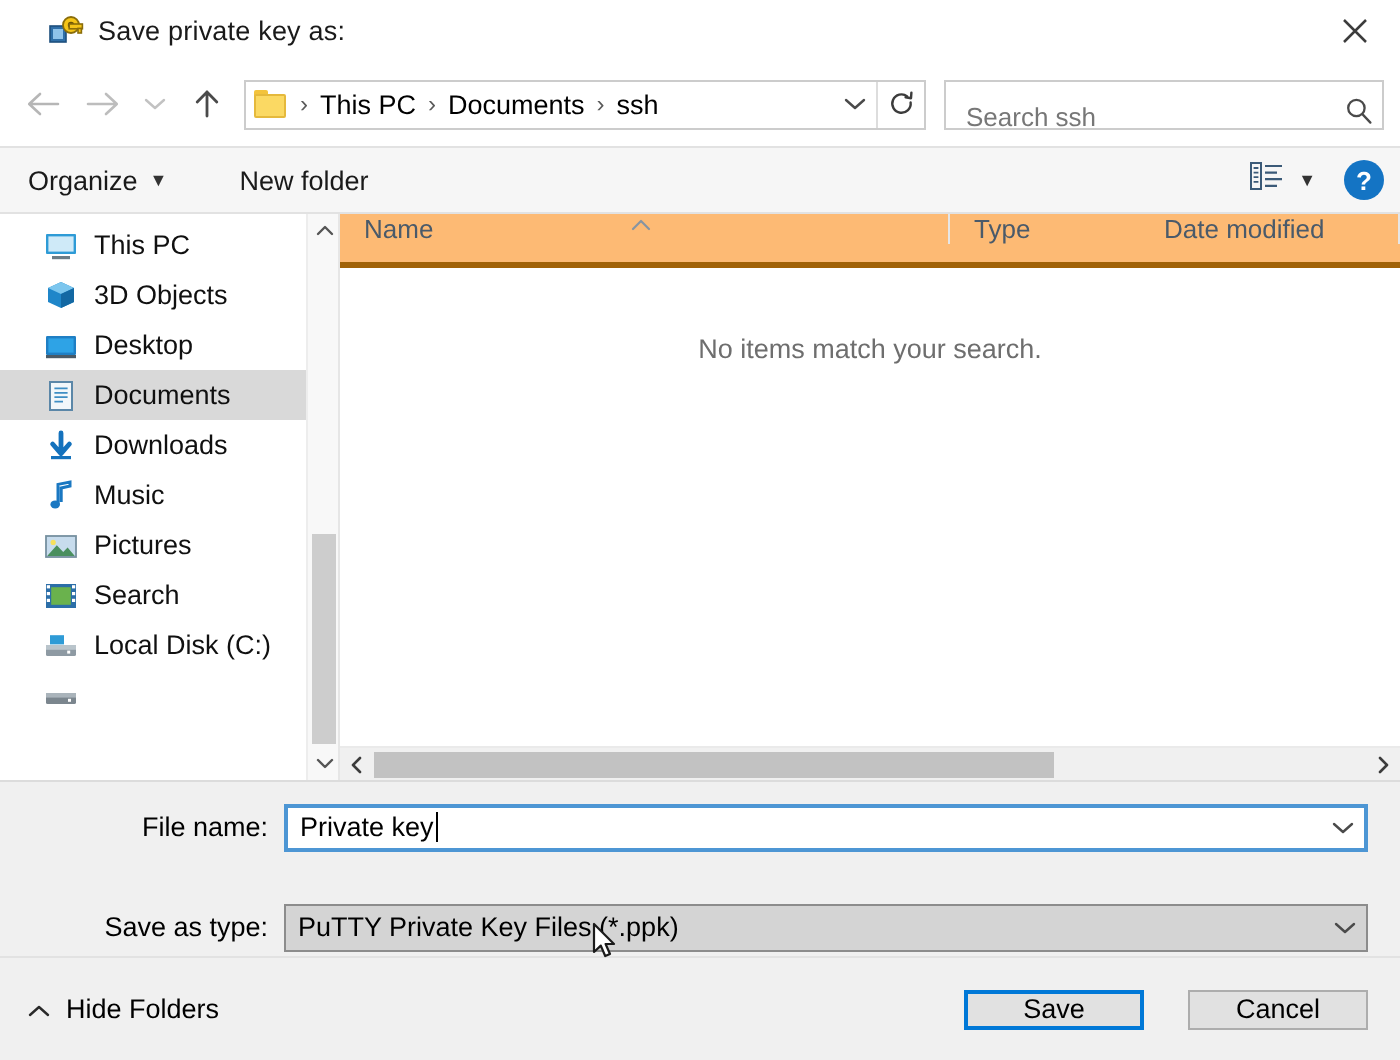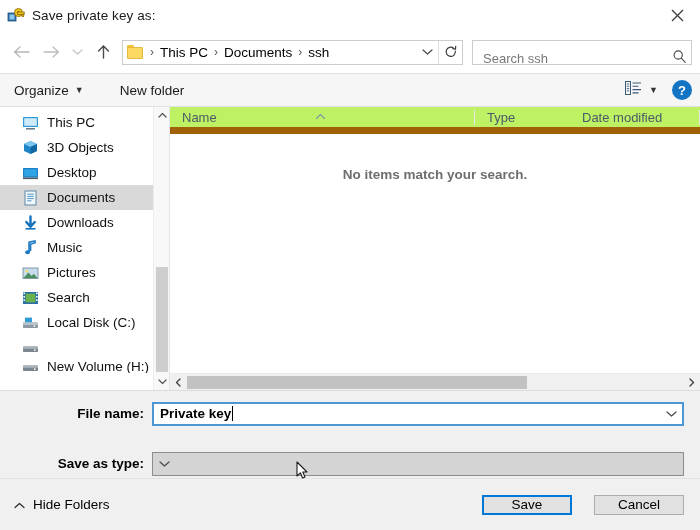--- a/index.html
+++ b/index.html
@@ -15,21 +15,21 @@
     width: 700px; height: 530px;
     background: #ffffff;
     display: flex; flex-direction: column;
   }
 
   
   .titlebar {
     height: 31px; min-height: 31px;
     background: #ffffff;
     display: flex; align-items: center;
-    padding-left: 7px;
+    padding-left: 24px;
     position: relative;
   }
   .title-icon {
     width: 18px; height: 18px;
     position: relative;
     margin-right: 7px;
     flex: 0 0 auto;
   }
   .title-text {
     font-size: 13.5px;
@@ -217,23 +217,23 @@
   
   .filepane {
     flex: 1 1 auto;
     display: flex; flex-direction: column;
     min-width: 0;
     position: relative;
     background: #ffffff;
   }
   .col-headers {
     height: 27px; min-height: 27px;
-    display: flex; align-items: center;
-    border-bottom: 7px solid #a16207;
-    background: #bef264;
+    display: flex; align-items: flex-start;
+    border-bottom: 3px solid #a16207;
+    background: #fdba74;
   }
   .col {
     display: flex; align-items: center;
     font-size: 13px; color: #4a5a6a;
     padding-left: 12px;
     border-right: 1px solid #e6e6e6;
     position: relative;
     white-space: nowrap;
   }
   .col.name { width: 305px; flex: 0 0 305px; }
@@ -244,21 +244,20 @@
     left: 145px; top: 1px;
     color: #6b7c8c; font-size: 10px;
   }
   .empty-msg {
     flex: 1 1 auto;
     display: flex;
     justify-content: center;
     padding-top: 33px;
     font-size: 13.5px;
     color: #6e6e6e;
-    font-weight: bold;
   }
 
   
   .hscroll {
     height: 17px; min-height: 17px;
     background: #f0f0f0;
     display: flex; align-items: center;
     position: relative;
     border-top: 1px solid #eaeaea;
   }
@@ -277,22 +276,21 @@
   
   .footer {
     background: #f0f0f0;
     border-top: 1px solid #dcdcdc;
     padding: 0;
     flex: 0 0 auto;
   }
   .form-row {
     display: flex; align-items: center;
     height: 29px;
-    padding: 0 16px 0 16px;
-    font-weight: bold;
+    padding: 0 16px 0 6px;
   }
   .form-row.first { margin-top: 8px; }
   .form-row.second { margin-top: 21px; }
   .form-label {
     width: 136px; flex: 0 0 136px;
     text-align: right;
     padding-right: 8px;
     font-size: 13.5px;
     color: #000000;
   }
@@ -580,30 +578,20 @@
         <div class="sb-item">
           <span class="sb-icon">
             <svg width="17" height="16" viewBox="0 0 17 16">
               <rect x="1" y="6.5" width="15" height="5.5" rx="0.8" fill="#7b868e"></rect>
               <rect x="1" y="6.5" width="15" height="2.3" fill="#aab4bb"></rect>
               <rect x="12" y="9.4" width="1.5" height="1.5" fill="#fff"></rect>
             </svg>
           </span>
         </div>
 
-        <div class="sb-item" style="height:13px;overflow:hidden;">
-          <span class="sb-icon">
-            <svg width="17" height="16" viewBox="0 0 17 16">
-              <rect x="1" y="6.5" width="15" height="5.5" rx="0.8" fill="#7b868e"></rect>
-              <rect x="1" y="6.5" width="15" height="2.3" fill="#aab4bb"></rect>
-              <rect x="12" y="9.4" width="1.5" height="1.5" fill="#fff"></rect>
-            </svg>
-          </span>
-          <span class="label">New Volume (H:)</span>
-        </div>
       </div>
 
       <div class="vscroll">
         <span class="vs-arrow">
           <svg width="9" height="7" viewBox="0 0 9 7">
             <path d="M1,5 L4.5,1.5 L8,5" stroke="#555" stroke-width="1.2" fill="none" stroke-linecap="round" stroke-linejoin="round"></path>
           </svg>
         </span>
         <span class="vs-thumb"></span>
         <span class="vs-arrow bottom">
@@ -664,20 +652,21 @@
           <svg width="11" height="8" viewBox="0 0 11 8">
             <path d="M1,2 L5.5,6 L10,2" stroke="#4a4a4a" stroke-width="1.2" fill="none" stroke-linecap="round" stroke-linejoin="round"></path>
           </svg>
         </span>
       </span>
     </div>
 
     <div class="form-row second">
       <span class="form-label">Save as type:</span>
       <span class="combo readonly">
+        <span class="value">PuTTY Private Key Files (*.ppk)</span>
         <span class="combo-arrow">
           <svg width="11" height="8" viewBox="0 0 11 8">
             <path d="M1,2 L5.5,6 L10,2" stroke="#4a4a4a" stroke-width="1.2" fill="none" stroke-linecap="round" stroke-linejoin="round"></path>
           </svg>
         </span>
       </span>
     </div>
   </div>
 
   <div class="buttonbar">

